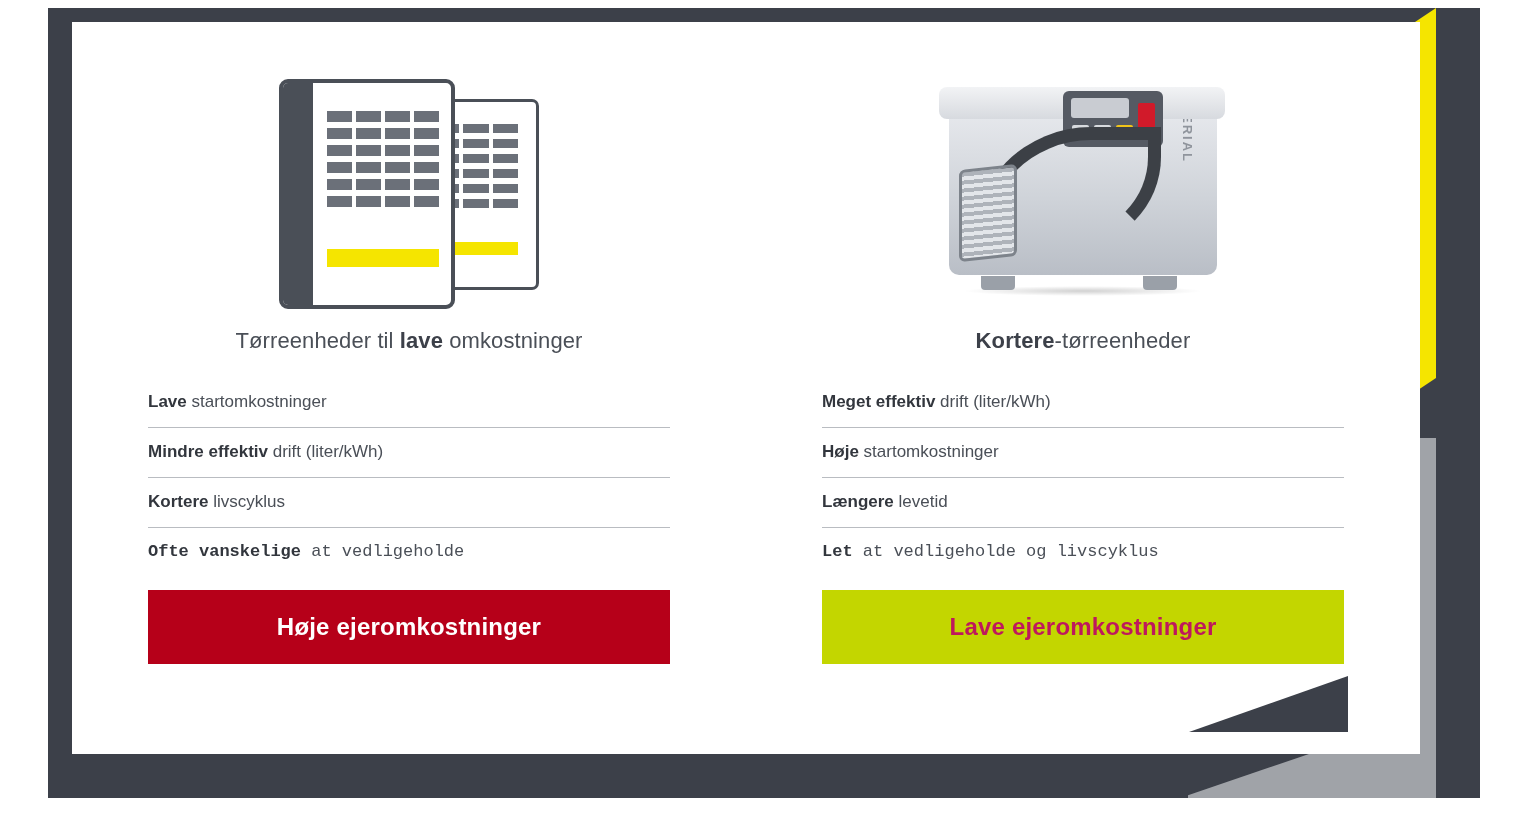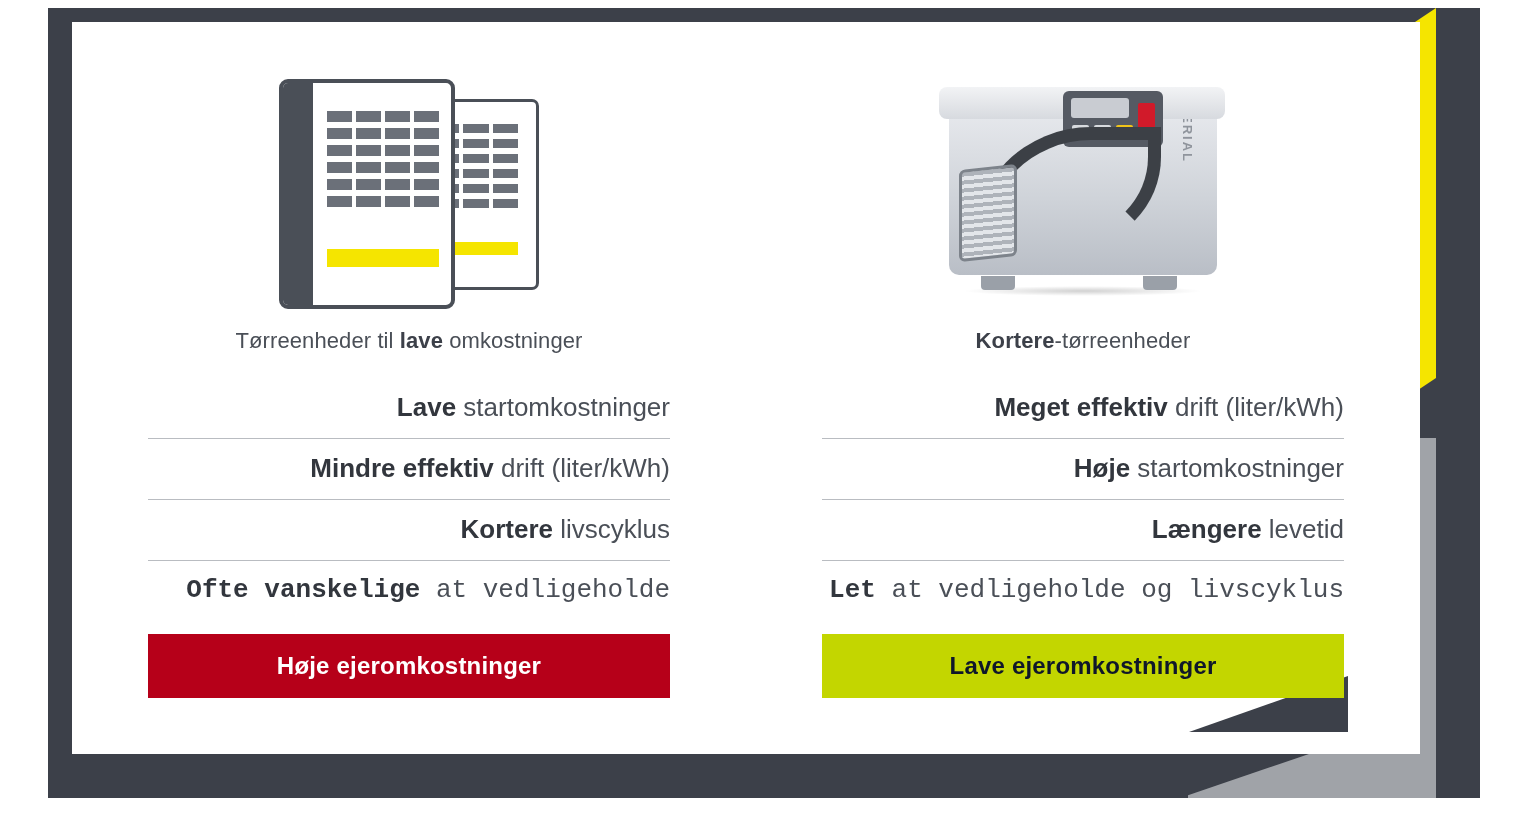--- a/index.html
+++ b/index.html
@@ -127,42 +127,42 @@
     text-align: center;
     letter-spacing: .1px;
   }
   .col-title b { font-weight: 700; color: #3c4049; }
 
   .features {
     width: 100%;
     margin-top: 24px;
   }
   .feature {
-    font-size: 26px;
+    font-size: 17px;
     color: #4a4f57;
-    text-align: right;
+    text-align: left;
     padding: 14px 0 15px;
     border-bottom: 1px solid #b9bcc1;
   }
   .feature:last-child { border-bottom: none; font-family: Liberation Mono, monospace; }
   .feature b { font-weight: 700; color: #32363d; }
 
   .cta {
     width: 100%;
-    height: 64px;
+    height: 74px;
     margin-top: 14px;
     display: flex;
     align-items: center;
     justify-content: center;
     font-size: 24px;
     font-weight: 700;
     letter-spacing: .2px;
   }
   .cta.red { background: #b60019; color: #ffffff; }
-  .cta.green { background: #c3d600; color: #0f172a; }
+  .cta.green { background: #c3d600; color: #be185d; }
 
   
   .units { position: relative; width: 260px; height: 225px; }
   .unit-back {
     position: absolute; right: 0; top: 20px;
     width: 112px; height: 185px;
     background: #ffffff;
     border: 3px solid #4a4f57;
     border-radius: 7px;
   }

